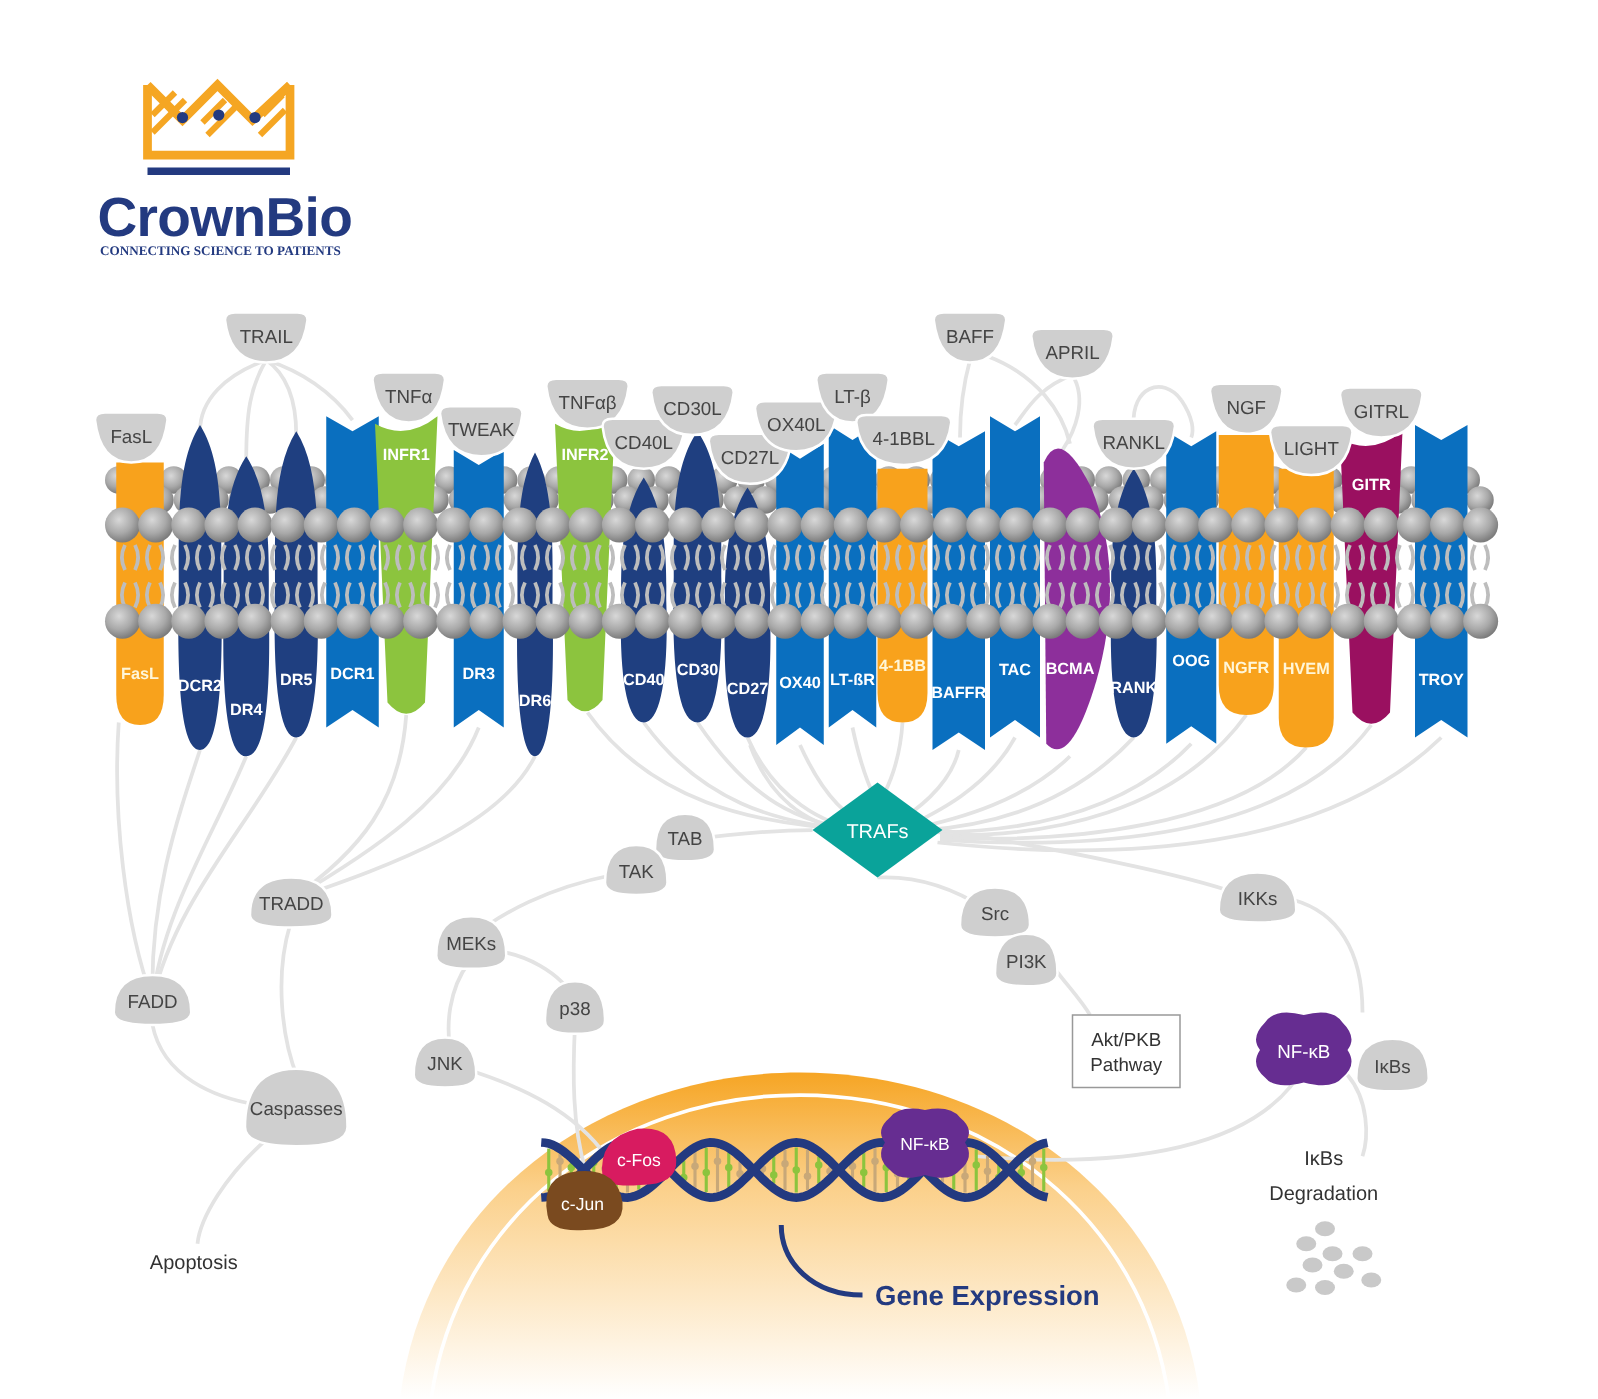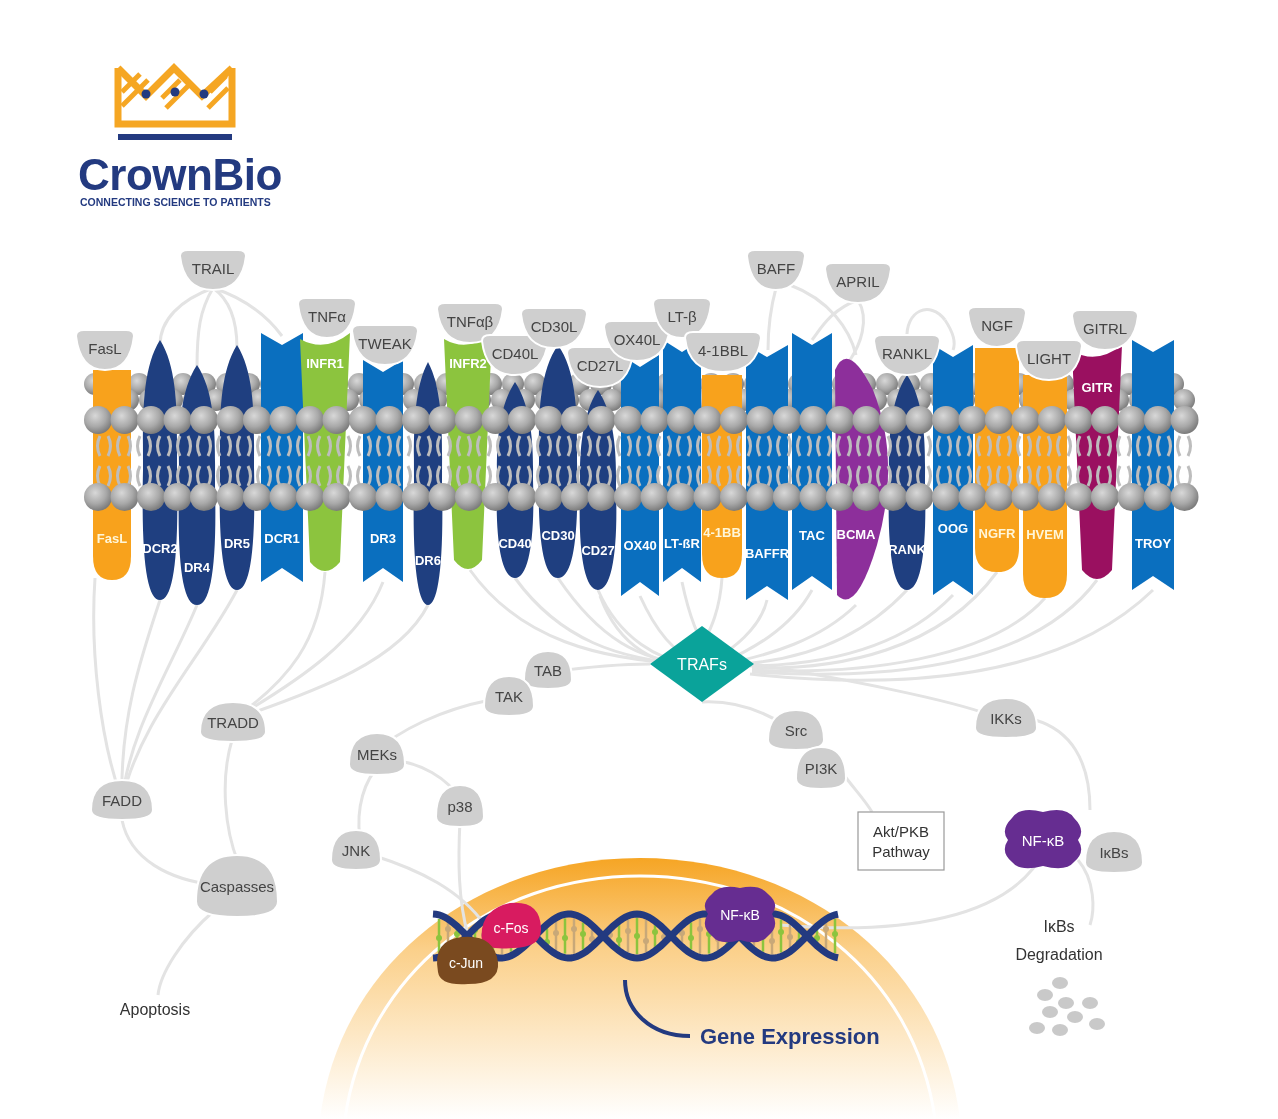--- a/index.html
+++ b/index.html
@@ -1,20 +1,20 @@
 <!DOCTYPE html>
 <html><head>
 <meta charset="utf-8">
 <style>
   html,body{margin:0;padding:0;background:#fff;}
   body{width:1278px;height:1119px;position:relative;overflow:hidden;font-family:"Liberation Sans",sans-serif;}
   #stage{position:absolute;left:0;top:0;width:1278px;height:974px;}
   .title{position:absolute;left:396px;top:108px;font-size:44px;font-weight:bold;color:#6e6e70;letter-spacing:-0.5px;}
   .brand{position:absolute;left:78px;top:150px;font-size:44px;font-weight:bold;color:#233a80;letter-spacing:-0.5px;}
-  .tagline{position:absolute;left:80px;top:196px;font-size:10.5px;font-weight:bold;color:#233a80;}
+  .tagline{position:absolute;left:80px;top:196px;font-size:10.5px;font-weight:bold;color:#233a80;font-family:Liberation Serif, serif;}
   svg text{font-family:"Liberation Sans",sans-serif;}
 </style>
 </head>
 <body>
 
 <div id="stage">
 
   <svg style="position:absolute;left:110px;top:58px" width="130" height="84" viewBox="0 0 130 84">
     <g fill="none" stroke="#f5a623" stroke-width="7" stroke-linejoin="miter">
       <polyline points="8,10 8,66 122,66 122,10"></polyline>

